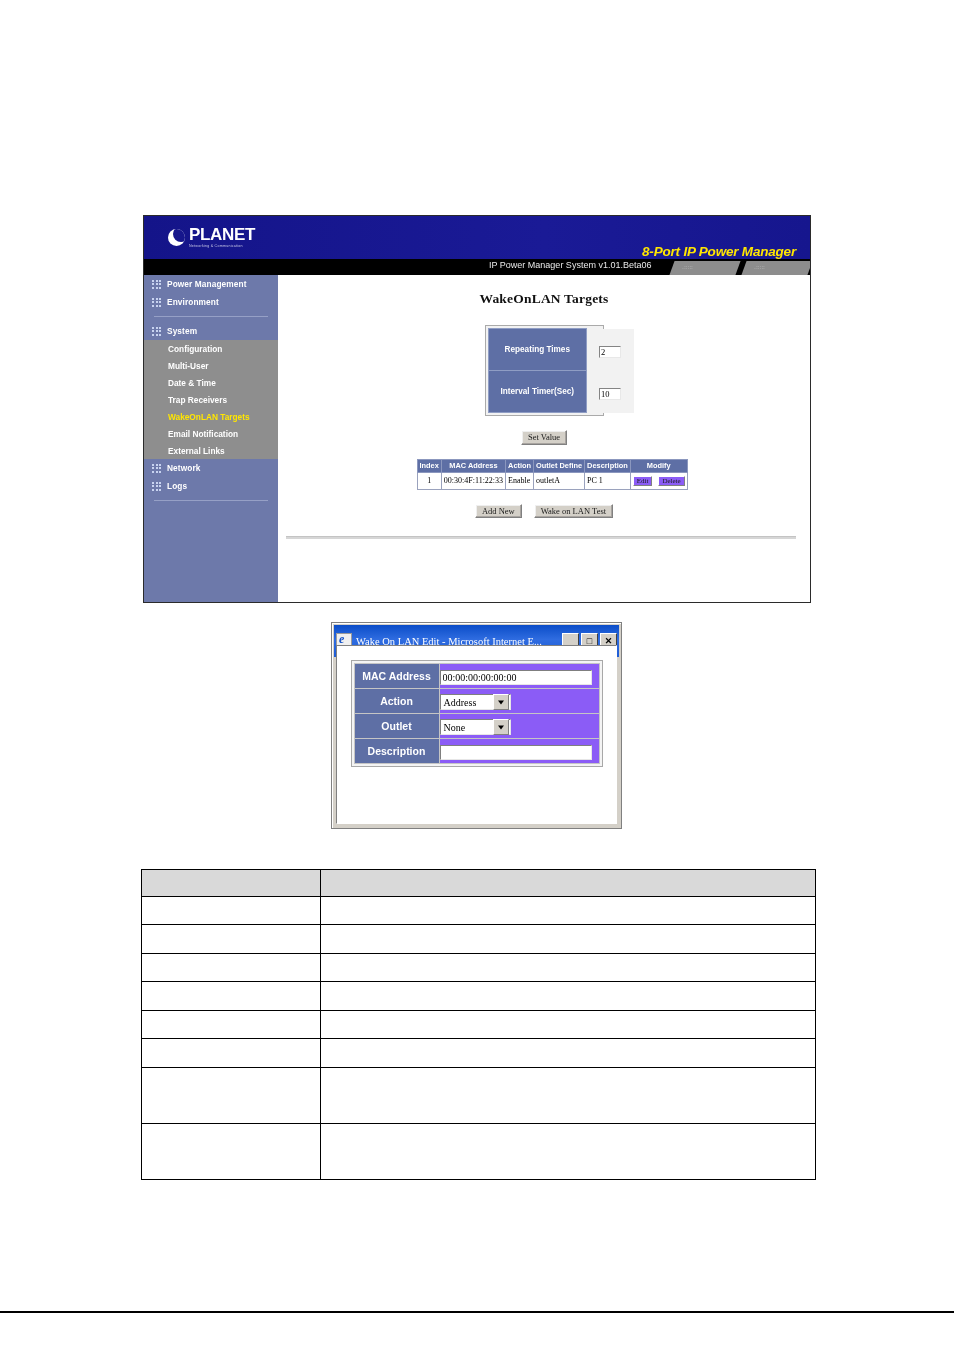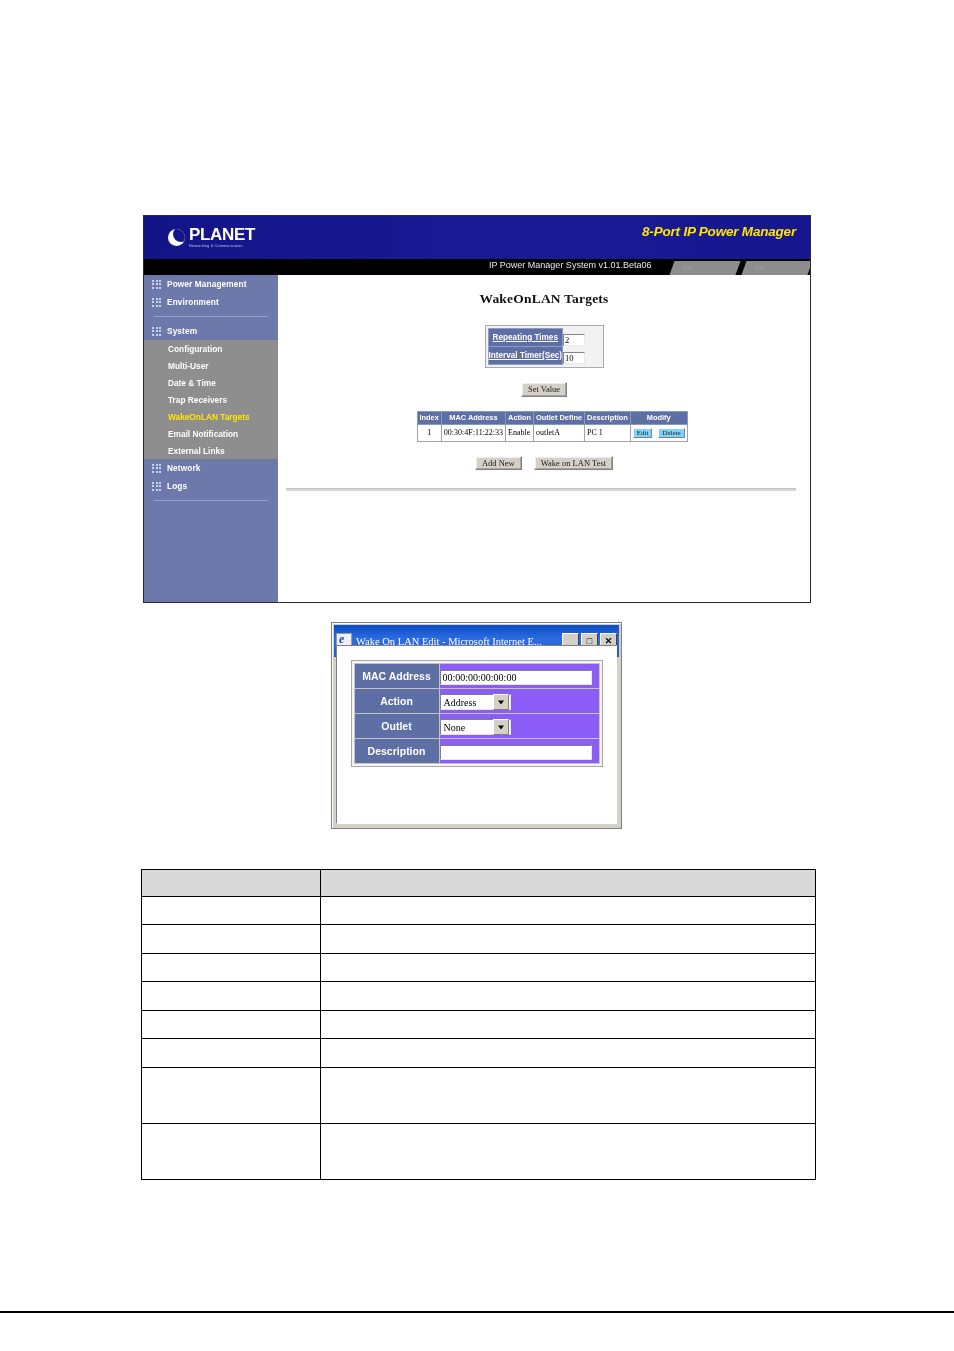--- a/index.html
+++ b/index.html
@@ -74,21 +74,21 @@
   .logo-tag {
     font-family: "Liberation Sans", sans-serif;
     font-size: 3.6px;
     letter-spacing: 0.25px;
     color: #c9c9e8;
     margin-top: 1.5px;
   }
   .banner-title {
     position: absolute;
     right: 14px;
-    top: 8px;
+    top: 28px;
     font-family: "Liberation Sans", sans-serif;
     font-style: italic;
     font-weight: bold;
     font-size: 13.5px;
     color: #ffe600;
     letter-spacing: -0.2px;
   }
 
   .webui-subbar {
     position: absolute;
@@ -214,21 +214,21 @@
   .settings-box {
     margin: 18px auto 0 auto;
     width: 113px;
     border: 1px solid #aaaaaa;
     border-collapse: separate;
     background: #f2f2f2;
     padding: 2px;
     box-sizing: content-box;
   }
   .set-table { border-collapse: collapse; }
-  .set-row td { padding: 0; text-decoration: underline; }
+  .set-row td { padding: 12px; }
   .set-key {
     background: #5e6fa5;
     color: #ffffff;
     font-family: "Liberation Sans", sans-serif;
     font-weight: bold;
     font-size: 8.2px;
     text-align: center;
     height: 14px;
     padding: 0 4px;
     border: 1px solid #8f9dc4;
@@ -292,21 +292,21 @@
     height: 16px;
     padding: 0 2px;
     border: 1px solid #9aa2bd;
     background: #ffffff;
     white-space: nowrap;
   }
   td.c-index { text-align: center; }
   .mini-btn {
     font-family: "Liberation Serif", serif;
     font-size: 7px;
-    background: #7dd3fc;
+    background: #8b5cf6;
     border: 1px solid;
     border-color: #ffffff #808080 #808080 #ffffff;
     padding: 0 3px;
     color: #1a1a1a;
     cursor: default;
   }
   .modify-cell { text-align: center; }
   .modify-cell .mini-btn + .mini-btn { margin-left: 6px; }
 
   .content-hr {

